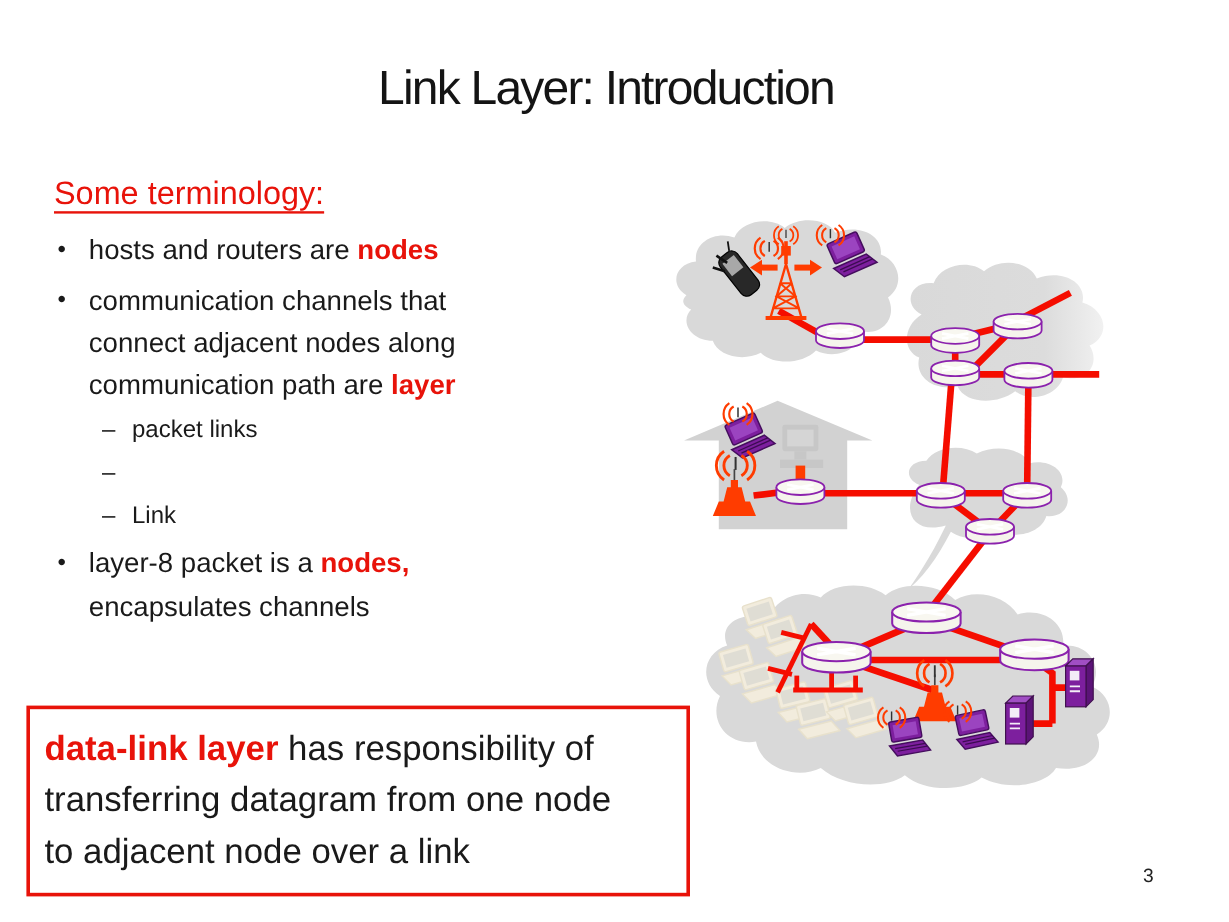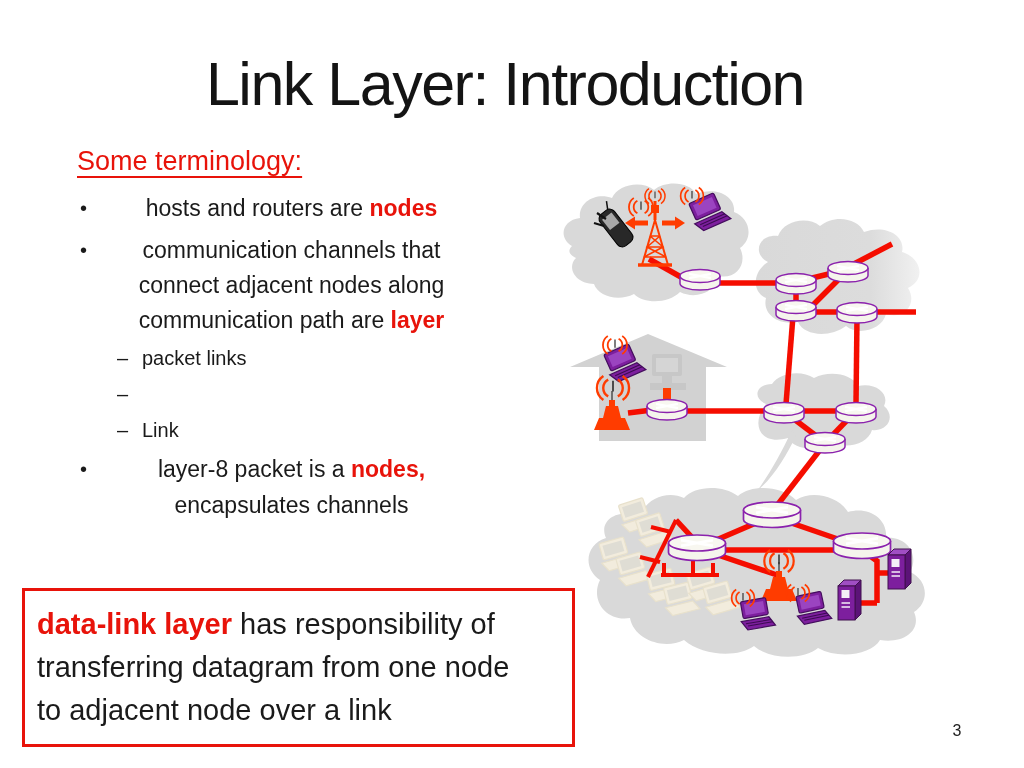--- a/index.html
+++ b/index.html
@@ -1,26 +1,26 @@
 <!DOCTYPE html>
 <html style="--accent: #e8130a; --link: #f50d00; --cloud: #d9d9d9; --purple: #7d1f9e; --orange: #ff3c00;"><head>
 <meta charset="utf-8">
 <style>
   html,body{margin:0;padding:0;}
   body{width:1024px;height:768px;overflow:hidden;background:#fff;font-family:"Liberation Sans",sans-serif;}
   .slide{position:relative;width:1024px;height:768px;background:#fff;}
-  .title{position:absolute;top:54px;left:0;width:100%;padding-right:14px;box-sizing:border-box;text-align:center;font-size:61px;line-height:1;color:#141414;letter-spacing:-1.5px;}
-  .content{position:absolute;left:45px;top:146px;width:400px;color:#1a1a1a;margin-left:32px;}
+  .title{position:absolute;top:54px;left:0;width:100%;padding-right:14px;box-sizing:border-box;text-align:center;font-size:40px;line-height:1;color:#141414;letter-spacing:-1.5px;}
+  .content{position:absolute;left:45px;top:146px;width:400px;color:#1a1a1a;}
   .heading{font-size:27px;color:var(--accent);text-decoration:underline;text-decoration-thickness:2px;text-underline-offset:6px;margin:0 0 12px 0;font-weight:400;}
   .brow{display:flex;font-size:23px;line-height:35px;}
   .brow.first{line-height:38px;}
   .brow.b2{margin-top:6px;}
   .brow.b3{margin-top:3px;line-height:36px;}
   .marker{width:26px;flex:none;padding-left:3px;font-size:20px;}
-  .btext{flex:1;text-align:center;}
+  .btext{flex:1;}
   .red{color:var(--accent);font-weight:bold;}
   .subrow{display:flex;padding-left:40px;font-size:20px;line-height:36px;}
   .subrow.s1{margin-top:2px;}
   .dash{width:25px;flex:none;}
   .callout{position:absolute;left:22px;top:588px;width:553px;box-sizing:border-box;border:3px solid var(--accent);padding:12px 12px;font-size:29px;line-height:43px;color:#1a1a1a;white-space:pre-line;}
   .pagenum{position:absolute;left:944px;top:722px;width:26px;text-align:center;font-size:16px;color:#222;}
   svg.diagram{position:absolute;left:0;top:0;}
   .links line, .links polyline{stroke:var(--link);stroke-width:5.5;fill:none;}
   .links .thin{stroke-width:4;}
   .cloud{fill:var(--cloud);}

